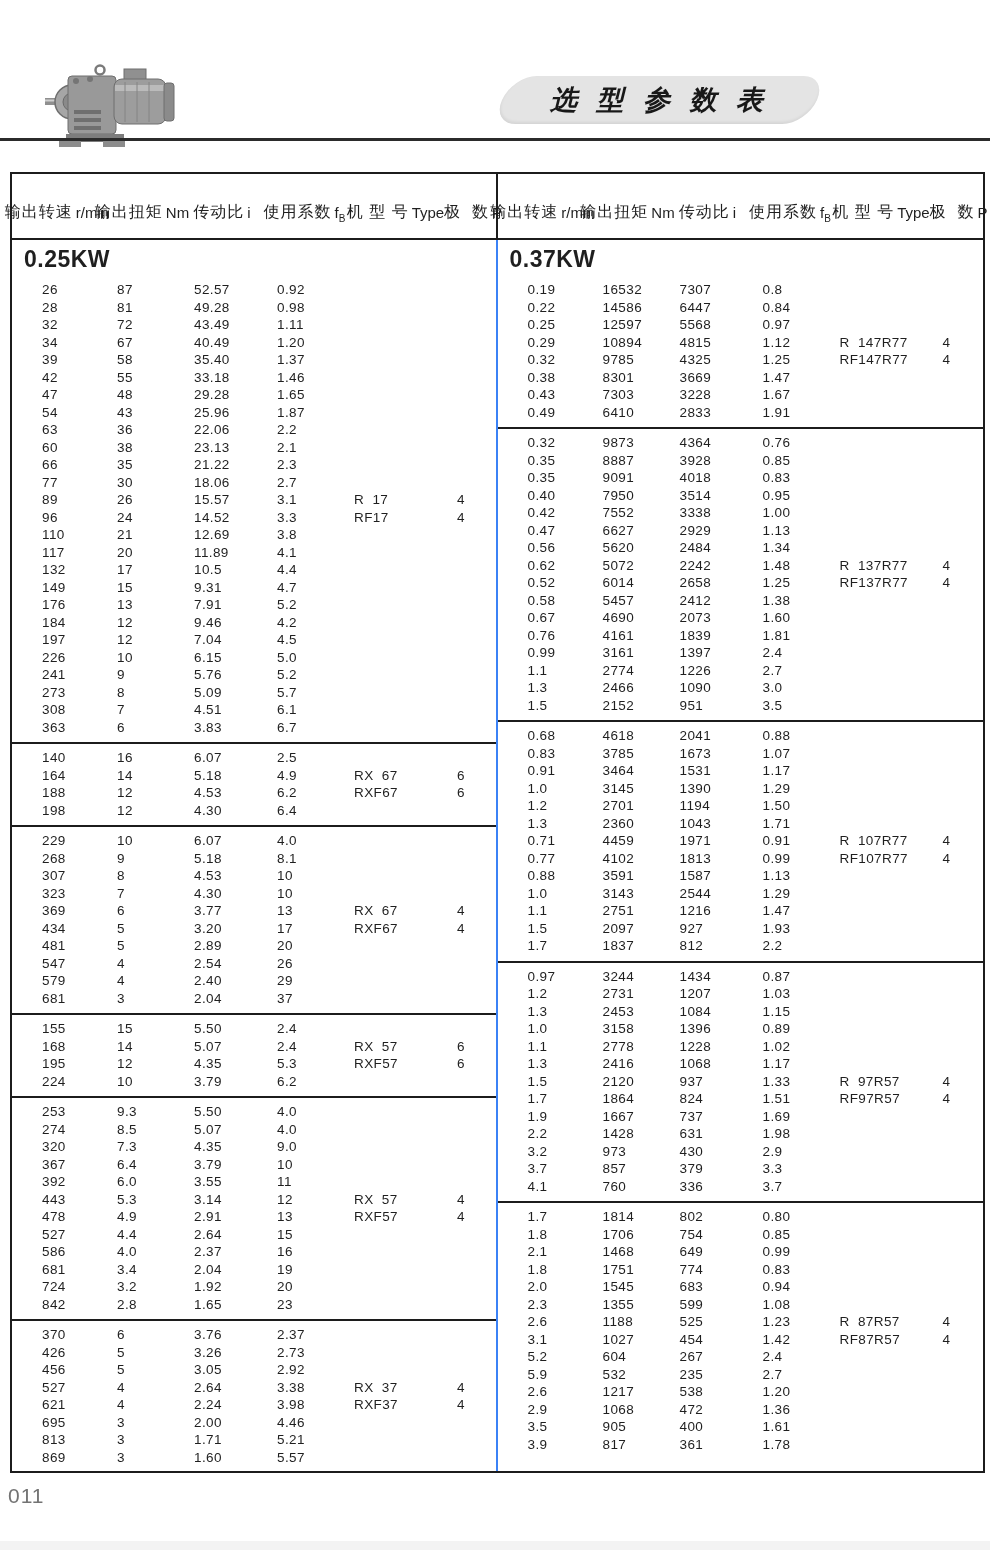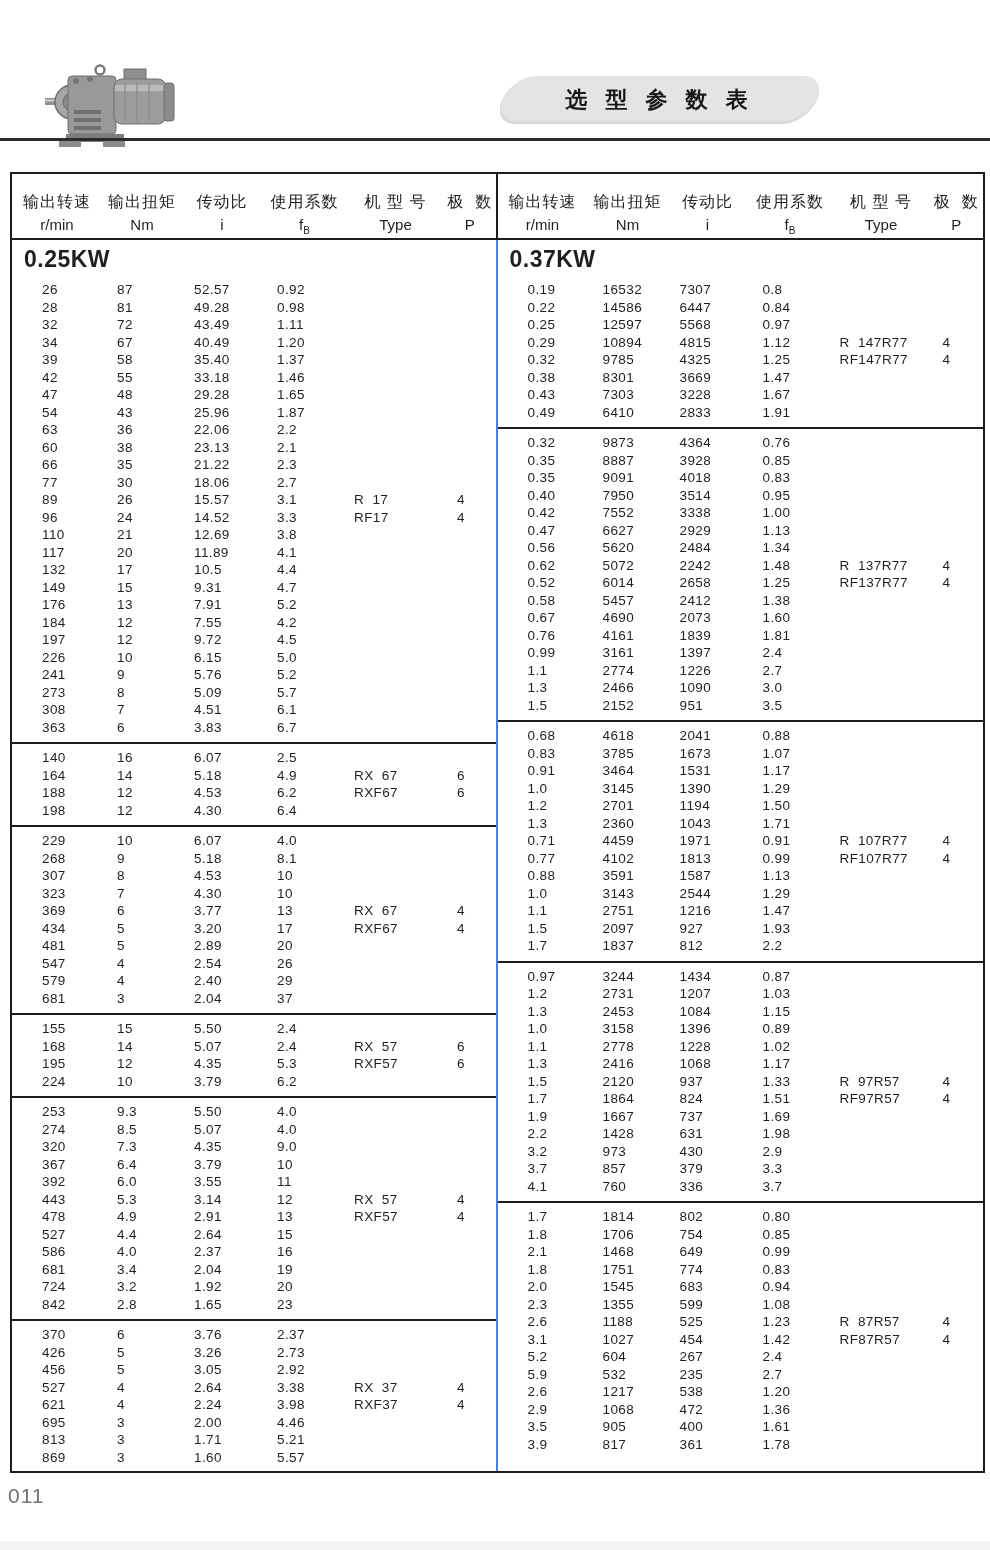--- a/index.html
+++ b/index.html
@@ -13,35 +13,35 @@
   .logo { position:absolute; left:45px; top:58px; width:145px; height:96px; }
   .title-badge { position:absolute; left:502px; top:76px; width:315px; height:48px; }
   .badge-bg {
     position:absolute; left:0; top:0; right:0; bottom:0;
     background:#e4e4e4; border-radius:24px; transform:skewX(-24deg);
     box-shadow: inset 0 -2px 3px rgba(0,0,0,0.07);
   }
   .badge-text {
     position:absolute; left:0; top:0; right:0; bottom:0;
     display:flex; align-items:center; justify-content:center;
-    font-size:22px; font-weight:bold; 
+    font-size:27px; font-weight:bold; font-style:italic;
     letter-spacing:6px; white-space:pre; color:#181818;
   }
   .top-rule { position:absolute; left:0; top:138px; width:990px; height:3px; background:#2b2b2b; }
 
   
   .paramtable {
     position:absolute; left:10px; top:172px; width:975px; height:1301px;
     border:2px solid #1c1c1c; box-sizing:border-box;
     display:flex; flex-direction:column; background:#fff;
   }
   .thead { display:flex; height:64px; flex:0 0 auto; border-bottom:2px solid #1c1c1c; }
   .hhalf { width:50%; box-sizing:border-box; display:grid; grid-template-columns:90px 80px 80px 85px 97px 1fr; }
   .hhalf.left { border-right:2px solid #1c1c1c; }
-  .hc { display:flex; flex-direction:column; align-items:center; justify-content:center; gap:3px;margin-top:12px; }
+  .hc { display:flex; flex-direction:row; align-items:center; justify-content:center; gap:3px;margin-top:12px; }
   .cn { font-size:16px; white-space:pre; letter-spacing:1px; }
   .un { font-size:15px; white-space:pre; }
   .un sub { font-size:10px; line-height:0; }
 
   .tbody { flex:1; display:flex; min-height:0; }
   .bhalf { width:50%; box-sizing:border-box; overflow:hidden; }
   .bhalf.left { border-right:2px solid #3b82f6; }
   .power { font-size:23px; font-weight:bold; padding:6px 0 3px 12px; letter-spacing:0.5px; }
   .group { padding:5px 0 6px; }
   .group + .group { border-top:2px solid #1c1c1c; }
@@ -305,29 +305,29 @@
                 <span class="c c1">176</span>
                 <span class="c c2">13</span>
                 <span class="c c3">7.91</span>
                 <span class="c c4">5.2</span>
                 <span class="c c5"></span>
                 <span class="c c6"></span>
               </div>
               <div class="drow">
                 <span class="c c1">184</span>
                 <span class="c c2">12</span>
-                <span class="c c3">7.55</span>
+                <span class="c c3">9.46</span>
                 <span class="c c4">4.2</span>
                 <span class="c c5"></span>
                 <span class="c c6"></span>
               </div>
               <div class="drow">
                 <span class="c c1">197</span>
                 <span class="c c2">12</span>
-                <span class="c c3">9.72</span>
+                <span class="c c3">7.04</span>
                 <span class="c c4">4.5</span>
                 <span class="c c5"></span>
                 <span class="c c6"></span>
               </div>
               <div class="drow">
                 <span class="c c1">226</span>
                 <span class="c c2">10</span>
                 <span class="c c3">6.15</span>
                 <span class="c c4">5.0</span>
                 <span class="c c5"></span>

